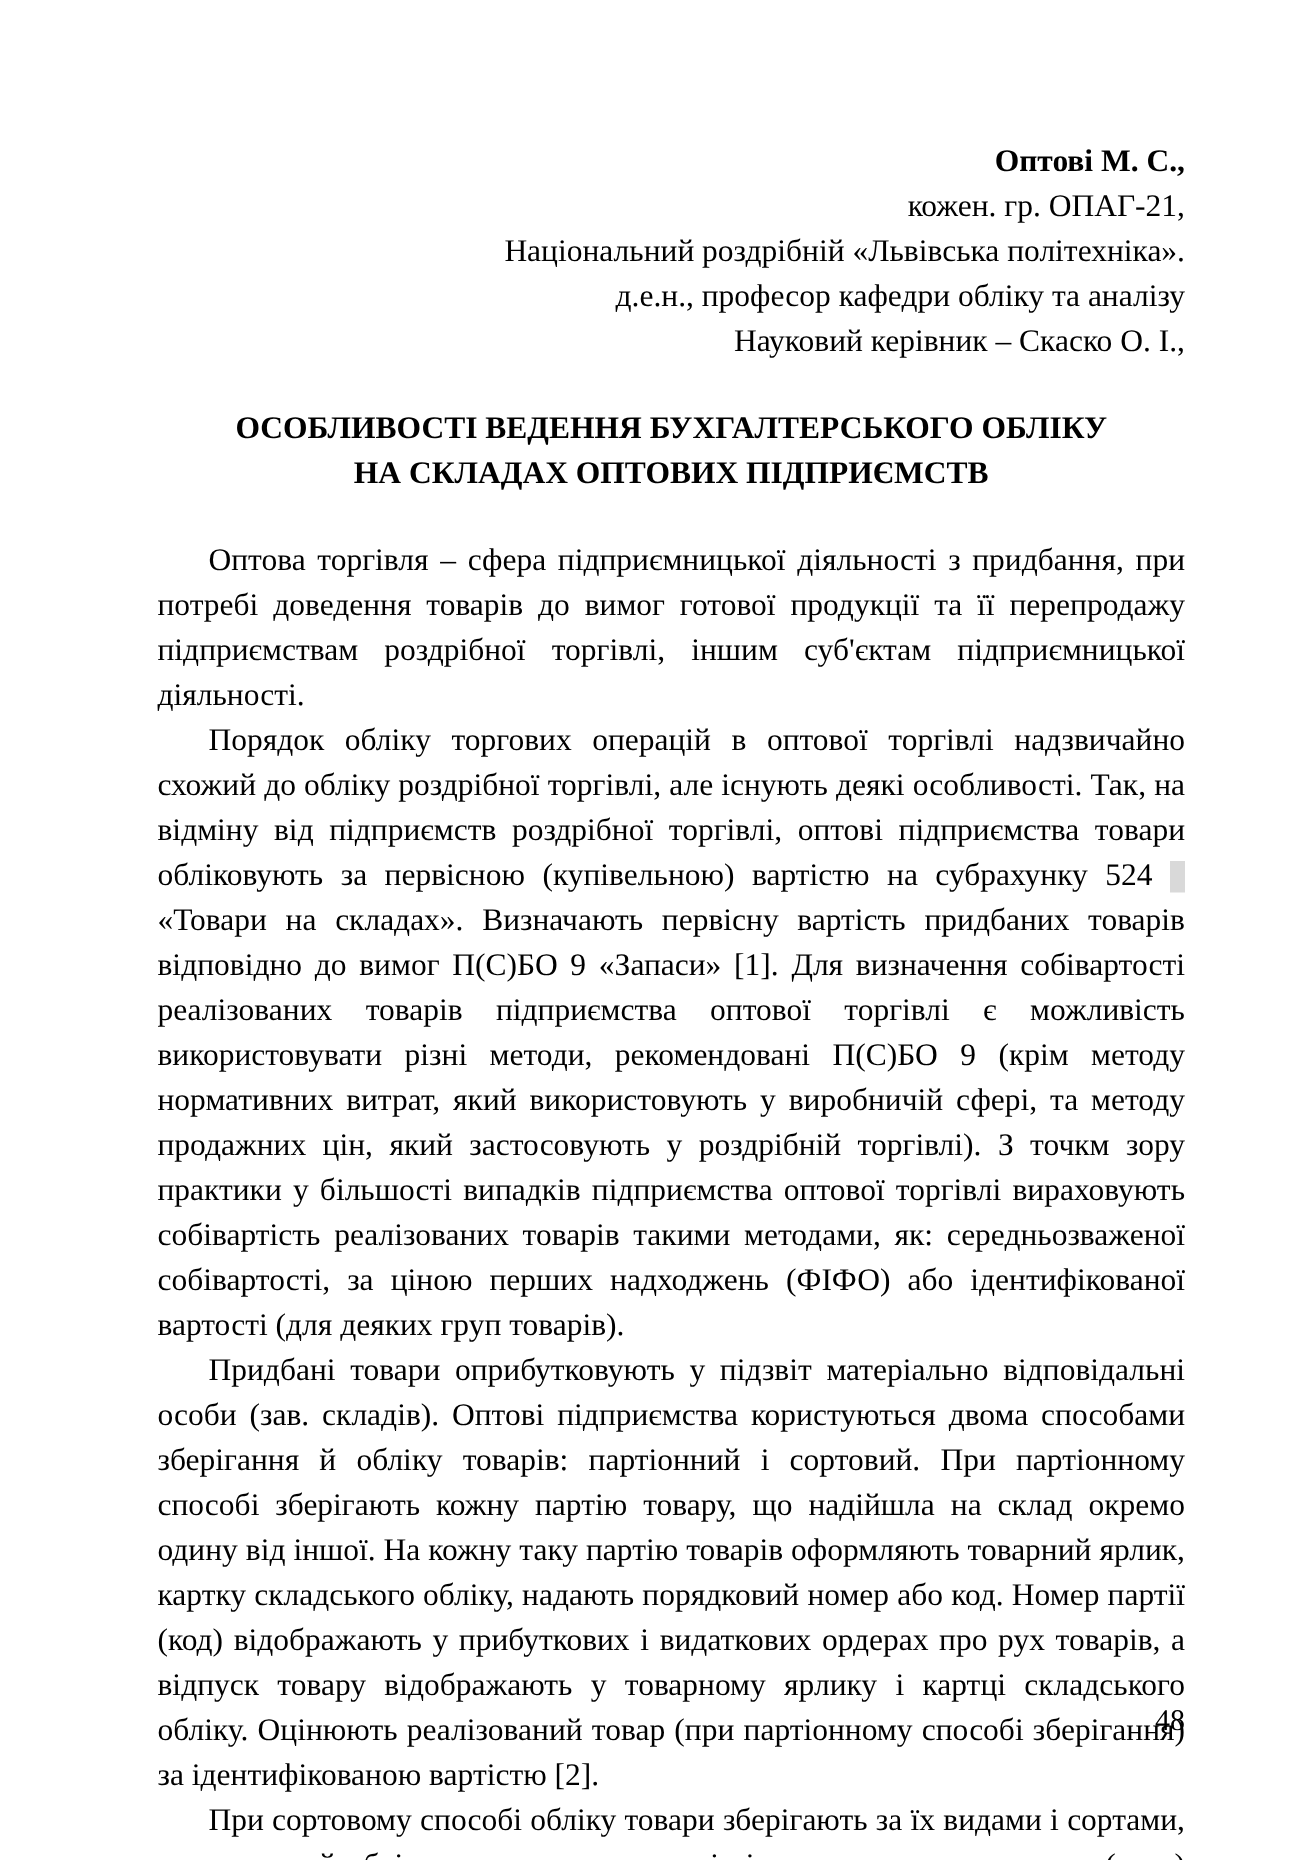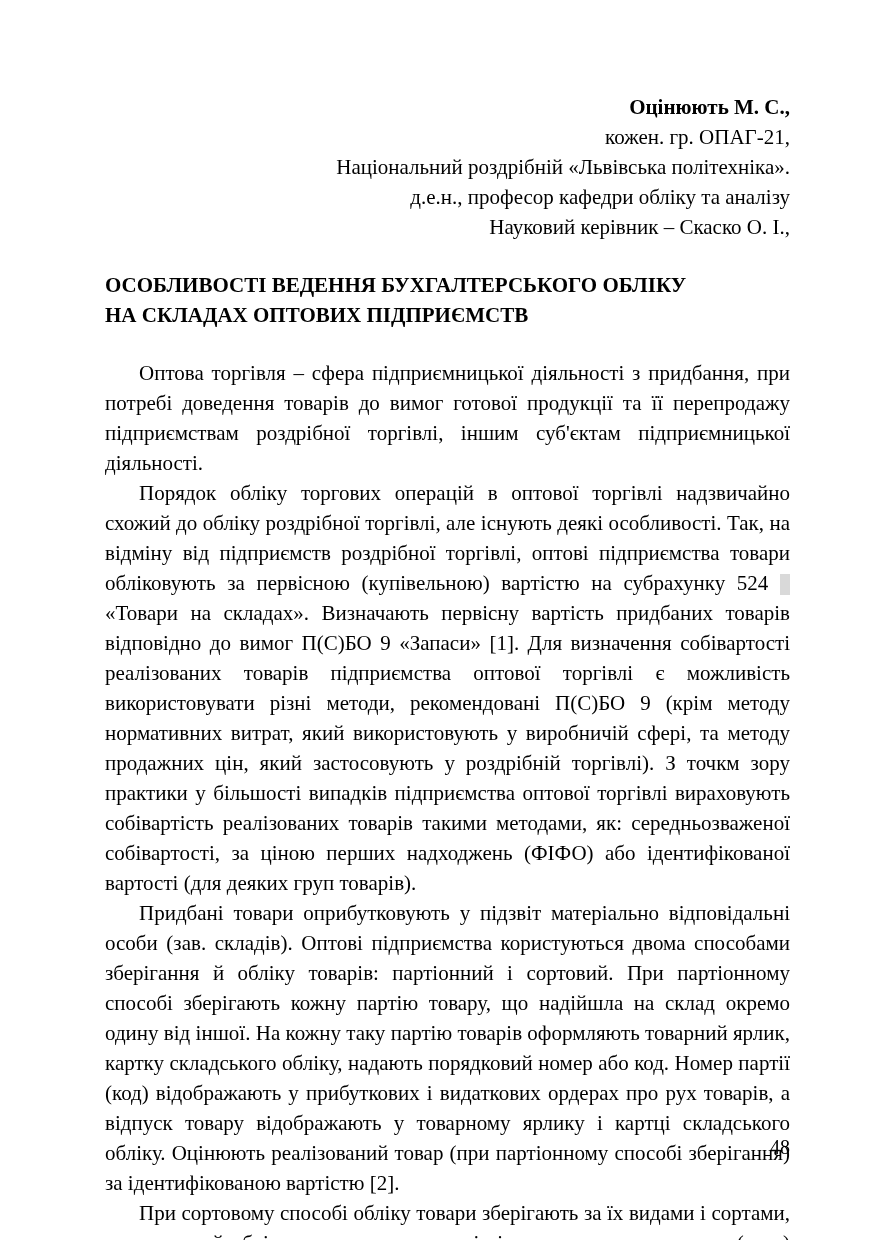--- a/index.html
+++ b/index.html
@@ -24,20 +24,21 @@
     text-align: right;
   }
   .author-block div {
     white-space: nowrap;
   }
   .author-name {
     font-weight: bold;
   }
   .paper-title {
     margin: 28px 0 28px 0;
+    text-align: center;
     font-size: 21px;
     font-weight: bold;
     line-height: 30px;
   }
   .para {
     margin: 0;
     text-align: justify;
     text-indent: 34px;
   }
   .gray-mark {
@@ -55,21 +56,21 @@
     text-align: right;
     font-size: 20px;
   }
 </style>
 </head>
 <body>
 
 <div class="page">
 
   <div class="author-block">
-    <div class="author-name">Оцінюють М. С.,</div>
+    <div class="author-name">Оптові М. С.,</div>
     <div>кожен. гр. ОПАГ-21,</div>
     <div>Національний роздрібній «Львівська політехніка».</div>
     <div>д.е.н., професор кафедри обліку та аналізу</div>
     <div>Науковий керівник – Скаско О. І.,</div>
   </div>
 
   <h1 class="paper-title">
     <span>ОСОБЛИВОСТІ ВЕДЕННЯ БУХГАЛТЕРСЬКОГО ОБЛІКУ</span><br>
     <span>НА СКЛАДАХ ОПТОВИХ ПІДПРИЄМСТВ</span>
   </h1>

